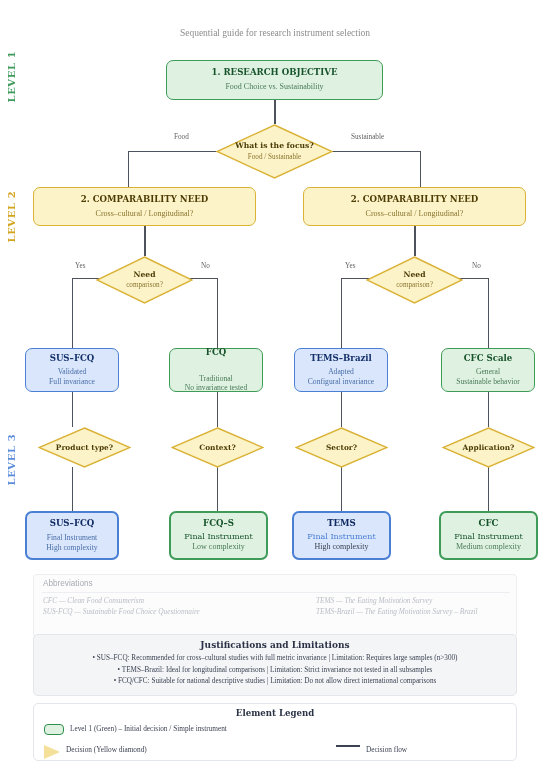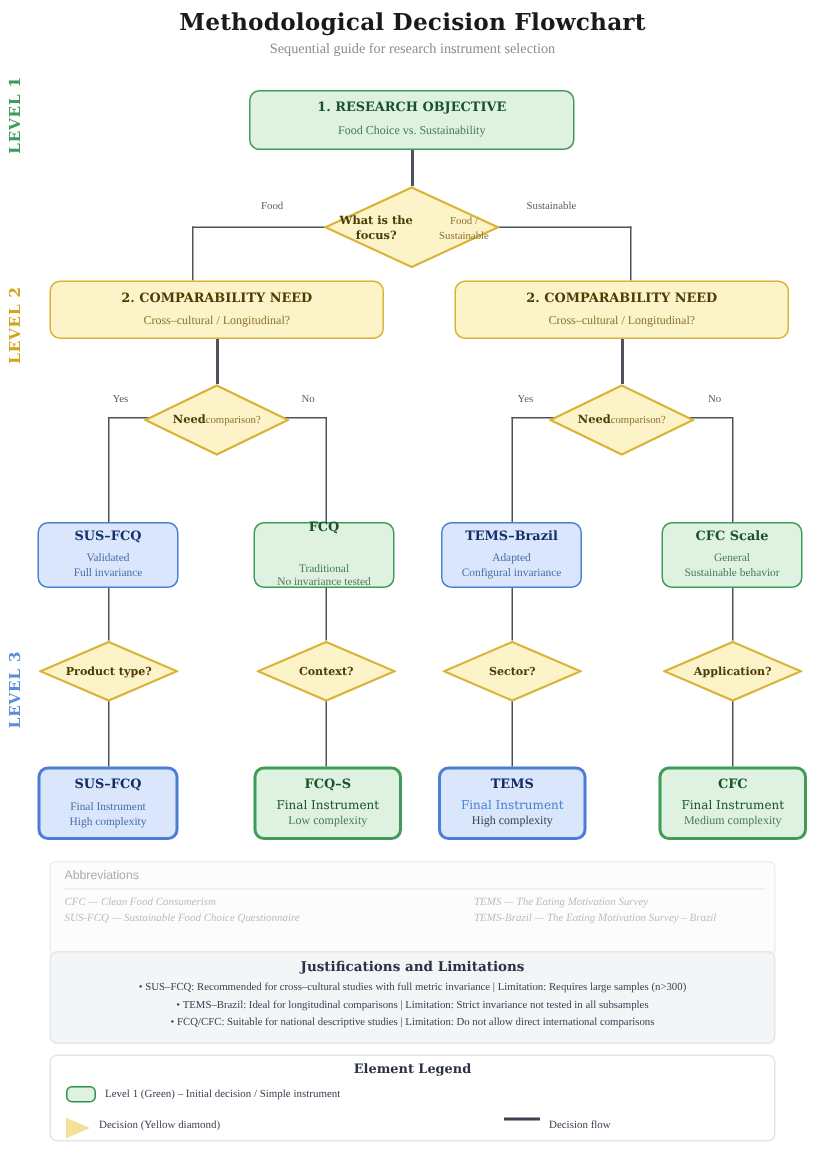--- a/index.html
+++ b/index.html
@@ -66,21 +66,21 @@
   .fbig{font-size:9.6px;font-family:"DejaVu Serif", serif;line-height:1.3;}
   .fsm{font-size:7.8px;line-height:1.3;}
 
   
   .diamond{
     position:absolute;z-index:5;
   }
   .diamond svg{display:block;}
   .dlabel{
     position:absolute;left:0;top:0;width:100%;height:100%;
-    display:flex;flex-direction:row;align-items:center;justify-content:center;
+    display:flex;flex-direction:column;align-items:center;justify-content:center;
     text-align:center;pointer-events:none;
   }
   .dlabel .dt{font-family:"DejaVu Serif", serif;font-weight:bold;font-size:7.6px;color:#4a3c06;line-height:1.25;}
   .dlabel .ds{font-size:7.2px;color:#8a7530;line-height:1.3;}
   .dlabel .dt.one{font-size:7.4px;}
 
   
   .ln{position:absolute;background:#4d525c;z-index:1;}
   .lv{width:1.4px;}
   .lh{height:1.4px;}
@@ -133,21 +133,20 @@
   .sw.g{background:#dff2e1;border:1.6px solid #2f8f4d;}
   .sw.b{background:#d9e6fb;border:1.6px solid #3b72d1;}
   .swtri{width:0;height:0;border-top:7px solid transparent;border-bottom:7px solid transparent;border-left:16px solid #f5e09a;flex:0 0 auto;}
   .swline{width:24px;height:1.8px;background:#3c4250;flex:0 0 auto;}
 </style>
 </head>
 <body>
 
 <div id="stage">
 
-  <div class="title">Methodological Decision Flowchart</div>
   <div class="subtitle">Sequential guide for research instrument selection</div>
 
   <div class="levlab l1">LEVEL 1</div>
   <div class="levlab l2">LEVEL 2</div>
   <div class="levlab l3">LEVEL 3</div>
 
   <div class="ln lv" style="left:274.3px;top:100px;height:24px;"></div>
 
   <div class="ln lh" style="left:128px;top:151px;width:293px;"></div>
   <div class="ln lv" style="left:128px;top:151px;height:36px;"></div>
@@ -244,21 +243,21 @@
     <div class="ns2" style="margin-top:3px;">Adapted</div>
     <div class="ns2">Configural invariance</div>
   </div>
 
   <div class="node green" style="left:441px;top:348px;width:94px;height:44px;">
     <div class="nt">CFC Scale</div>
     <div class="ns2" style="margin-top:3px;">General</div>
     <div class="ns2">Sustainable behavior</div>
   </div>
 
-  <div class="diamond" style="left:26px;top:427px;width:93px;height:41px;">
+  <div class="diamond" style="left:38px;top:427px;width:93px;height:41px;">
     <svg width="93" height="41" viewBox="0 0 93 41">
         <polygon points="46.5,1 92,20.5 46.5,40 1,20.5" fill="#fdf3c8" stroke="#d9b236" stroke-width="1.4"></polygon>
       </svg>
     <div class="dlabel">
         <div class="dt one">Product type?</div>
       </div>
   </div>
 
   <div class="diamond" style="left:171px;top:427px;width:93px;height:41px;">
     <svg width="93" height="41" viewBox="0 0 93 41">

